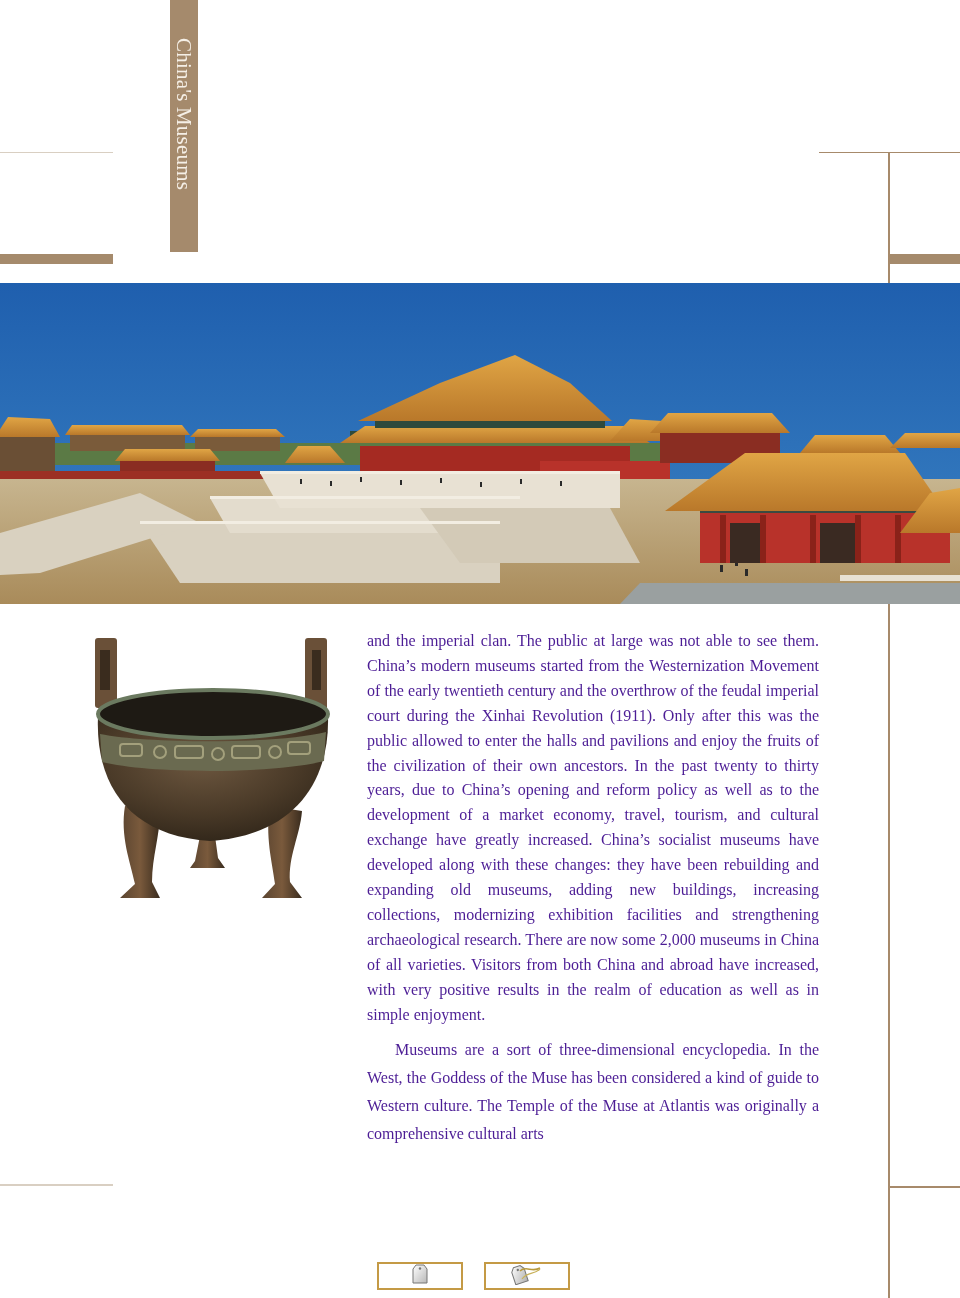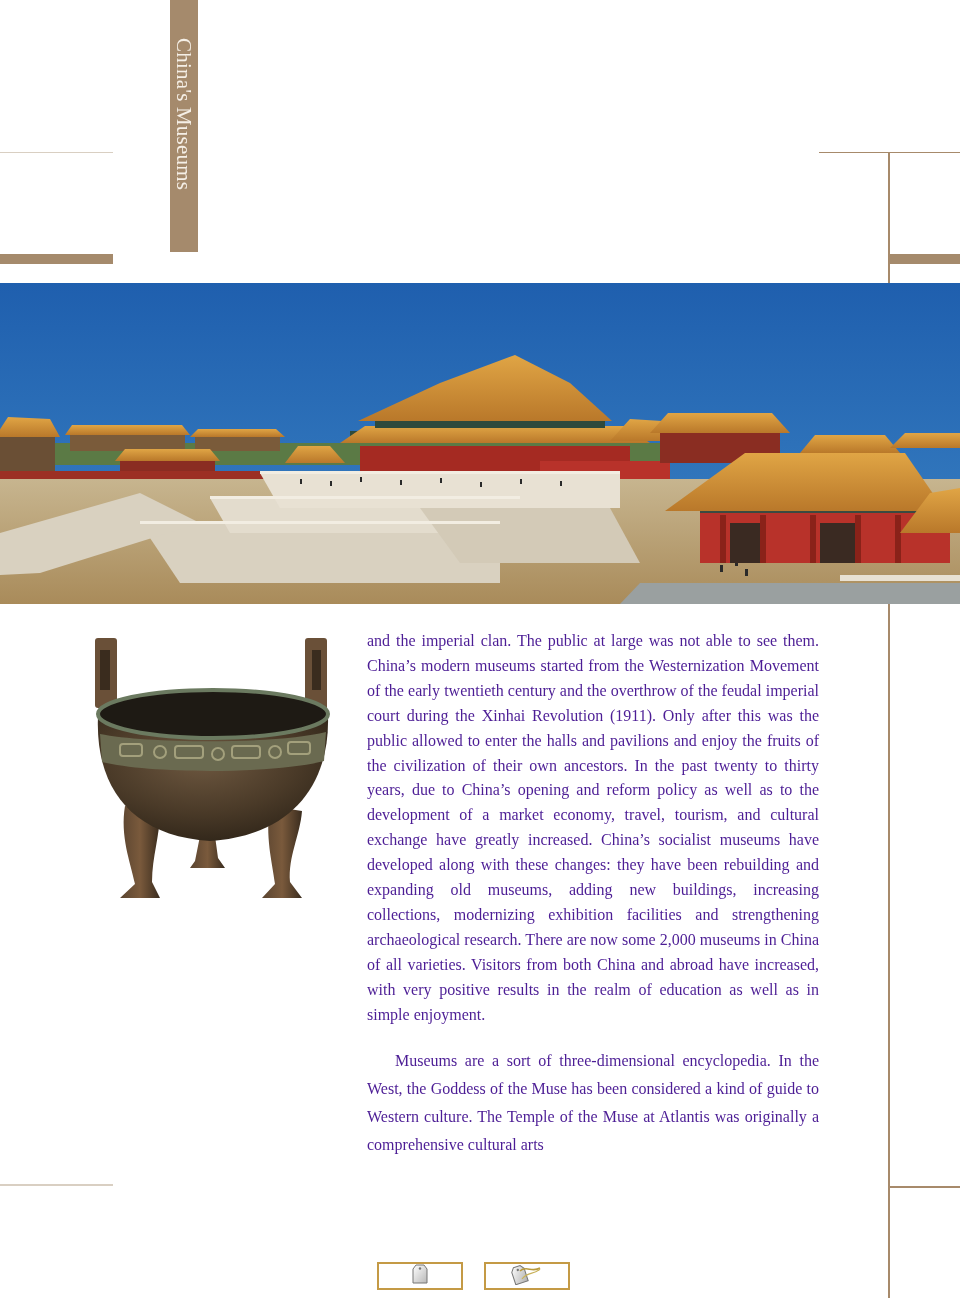--- a/index.html
+++ b/index.html
@@ -58,21 +58,21 @@
       left: 367px; top: 629px; width: 452px;
       color: #4c1d95;
       font-size: 16px;
       line-height: 24.9px;
       text-align: justify;
     }
     .text-col p { margin: 0; }
     .text-col p.para2 {
       text-indent: 28px;
       line-height: 28px;
-      margin-top: 19px;
+      margin-top: 8px;
     }
 
     
     .nav-btn {
       top: 1262px; width: 86px; height: 28px;
       border: 2px solid #c49a45;
       box-sizing: border-box;
       background: #ffffff;
       display: flex; align-items: center; justify-content: center;
       cursor: pointer;

